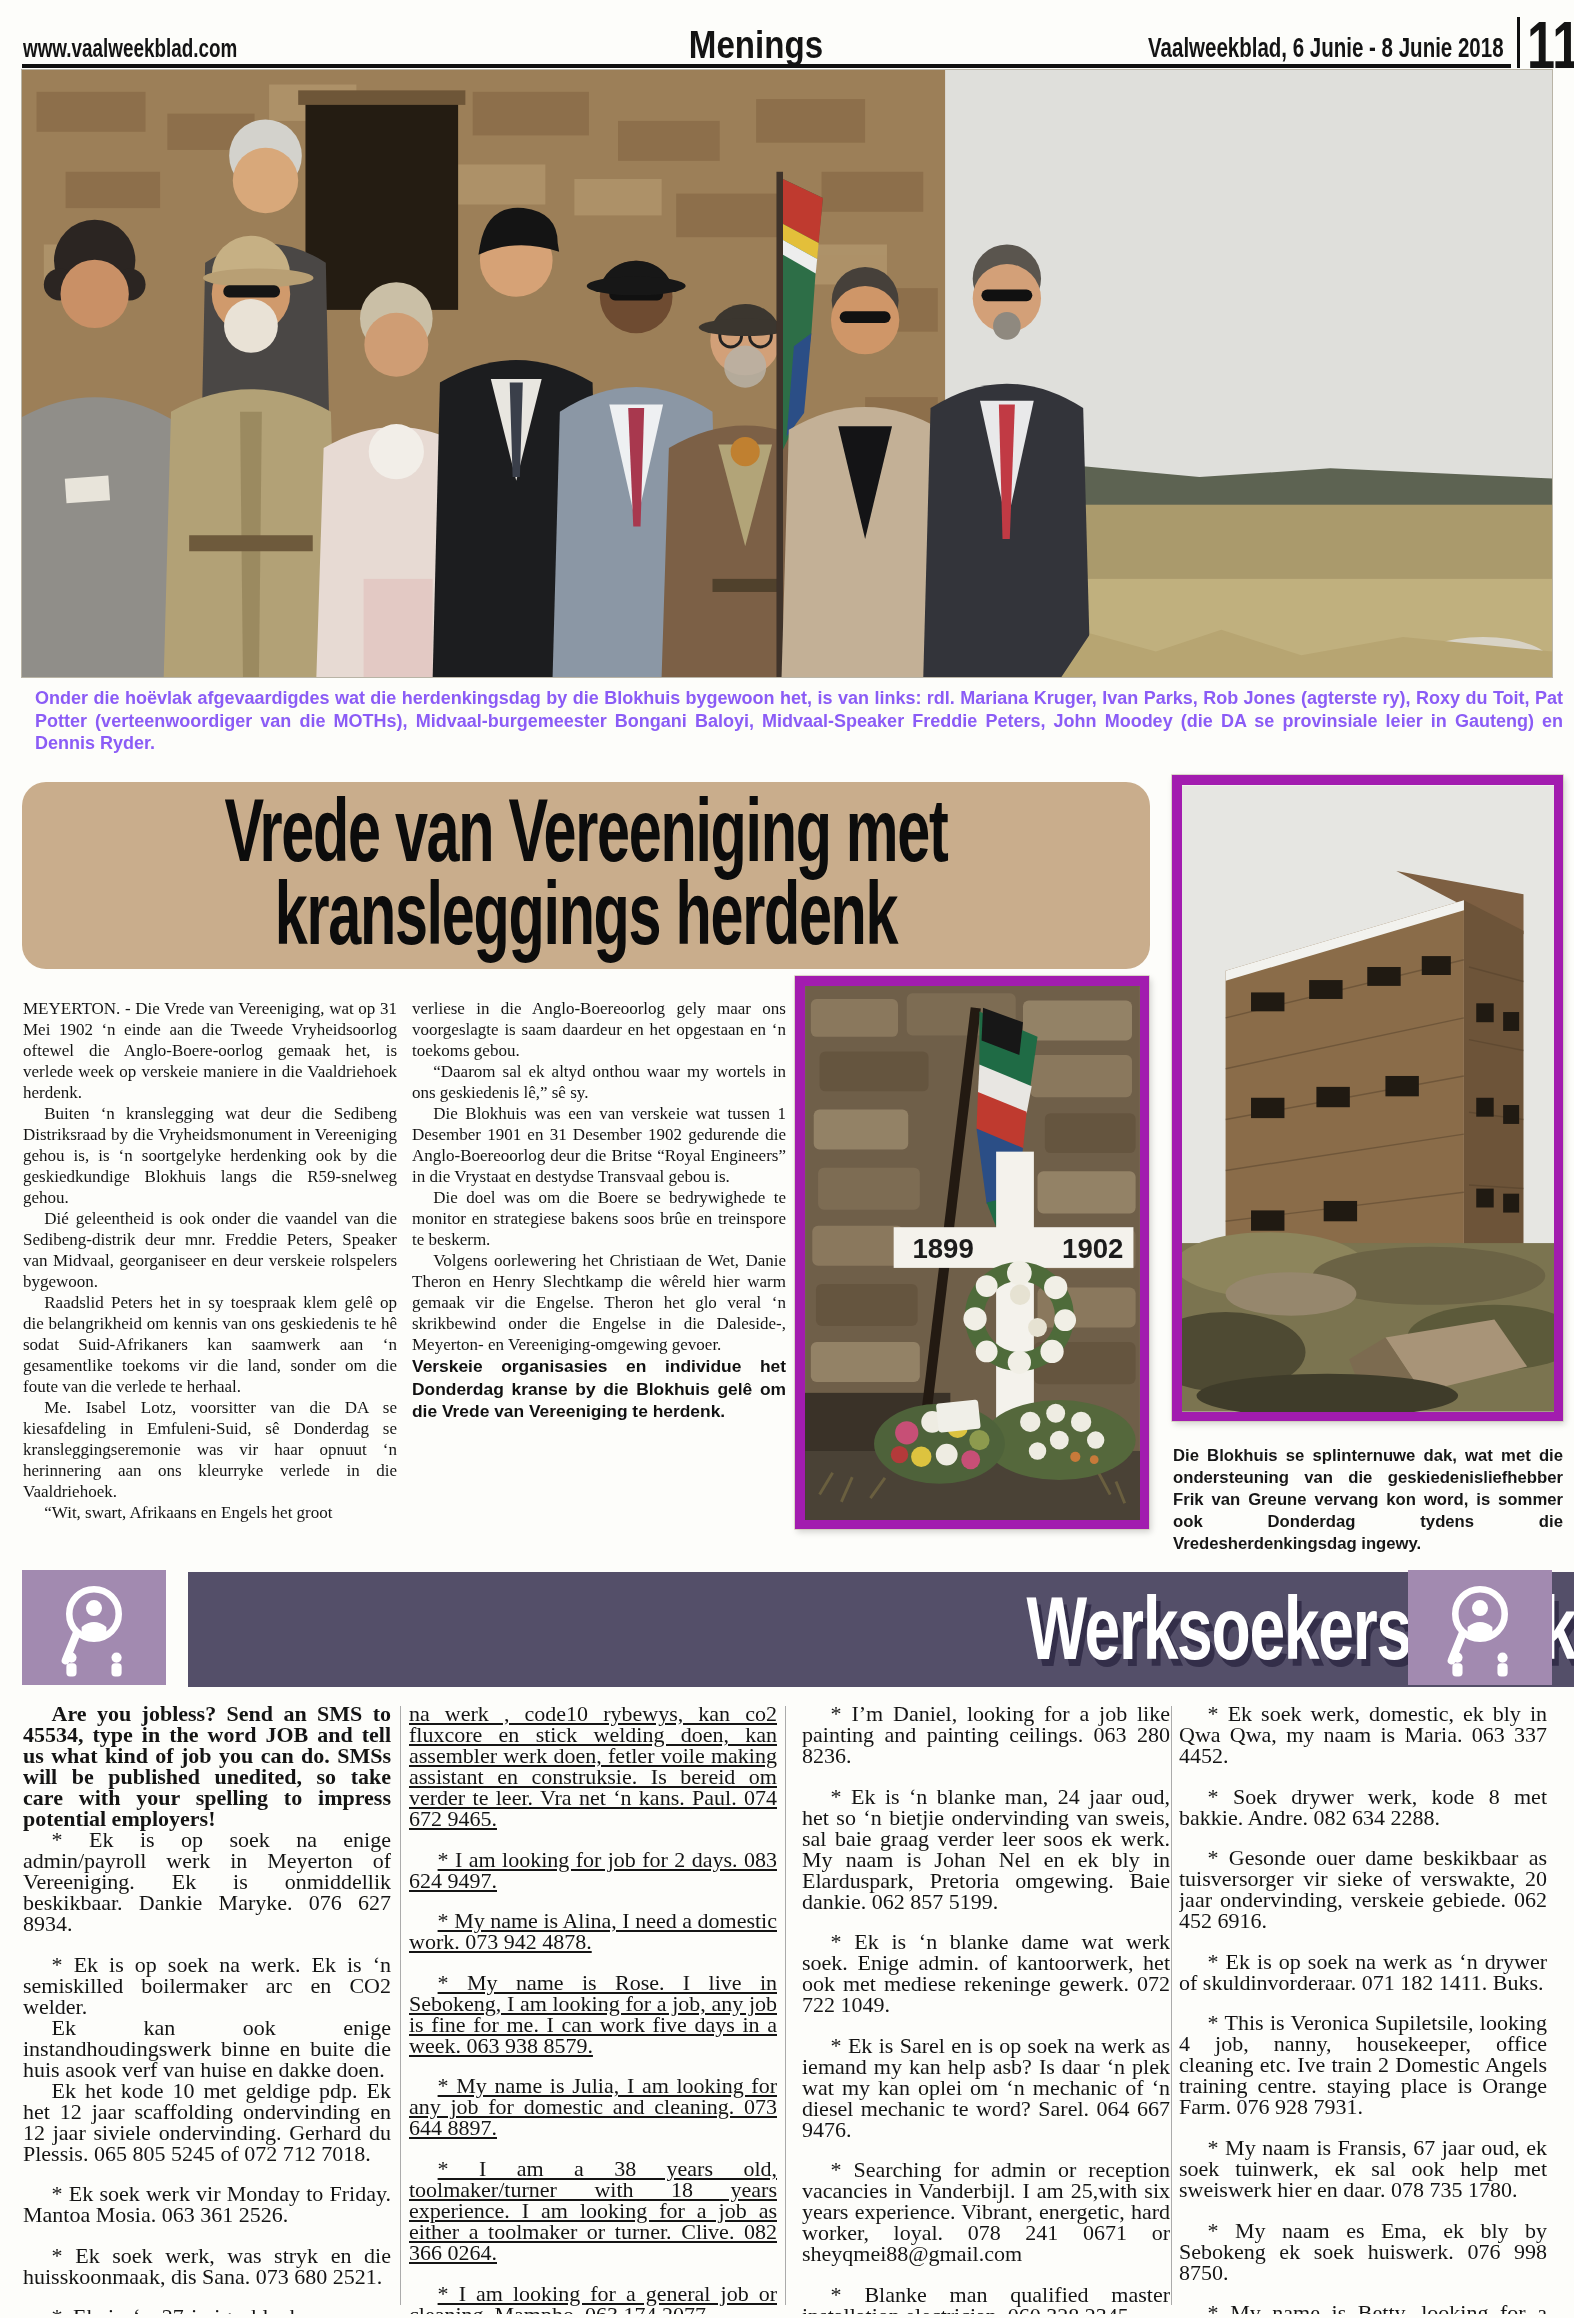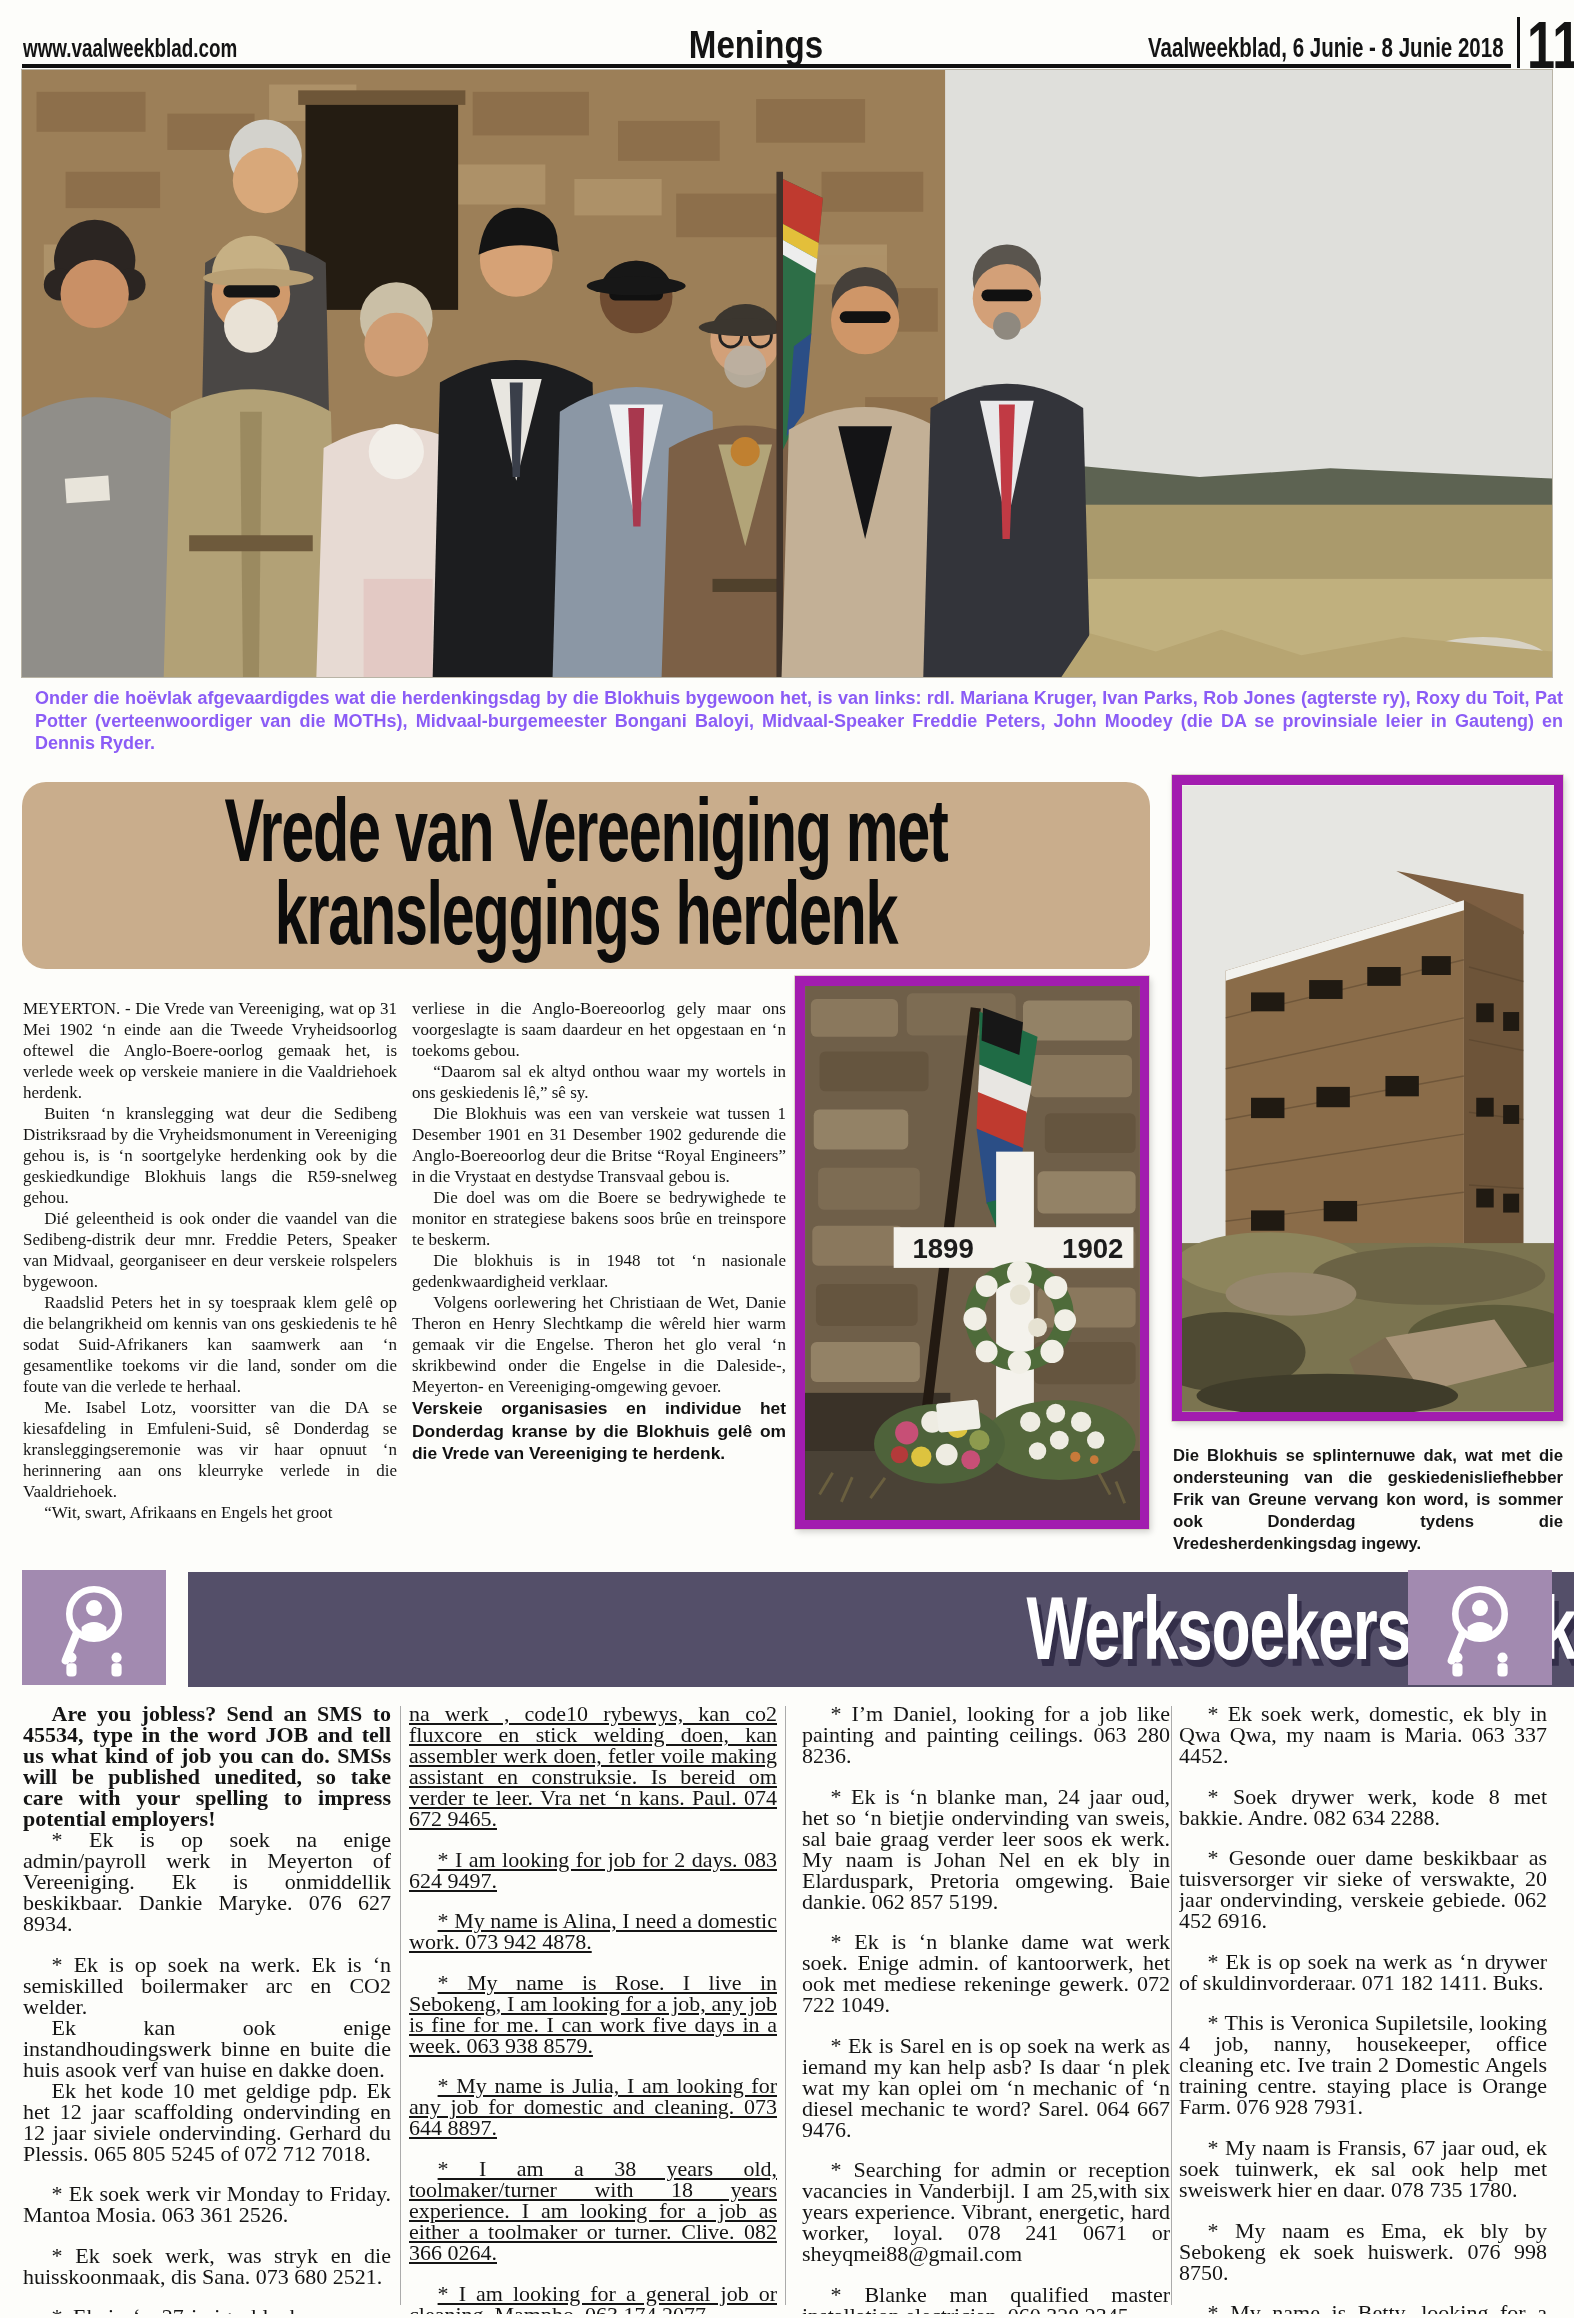--- a/index.html
+++ b/index.html
@@ -228,21 +228,20 @@
         <p>Me. Isabel Lotz, voorsitter van die DA se kiesafdeling in Emfuleni-Suid, sê Donderdag se kransleggingseremonie was vir haar opnuut ‘n herinnering aan ons kleurryke verlede in die Vaaldriehoek.</p>
         <p>“Wit, swart, Afrikaans en Engels het groot</p>
       </div>
   </div>
   <div class="art-col c2">
     <div class="lst">
         <p>verliese in die Anglo-Boereoorlog gely maar ons voorgeslagte is saam daardeur en het opgestaan en ‘n toekoms gebou.</p>
         <p>“Daarom sal ek altyd onthou waar my wortels in ons geskiedenis lê,” sê sy.</p>
         <p>Die Blokhuis was een van verskeie wat tussen 1 Desember 1901 en 31 Desember 1902 gedurende die Anglo-Boereoorlog deur die Britse “Royal Engineers” in die Vrystaat en destydse Transvaal gebou is.</p>
         <p>Die doel was om die Boere se bedrywighede te monitor en strategiese bakens soos brûe en treinspore te beskerm.</p>
-        <p>Die blokhuis is in 1948 tot ‘n nasionale gedenkwaardigheid verklaar.</p>
         <p>Volgens oorlewering het Christiaan de Wet, Danie Theron en Henry Slechtkamp die wêreld hier warm gemaak vir die Engelse. Theron het glo veral ‘n skrikbewind onder die Engelse in die Daleside-, Meyerton- en Vereeniging-omgewing gevoer.</p>
       </div>
     <p class="col2-caption">Verskeie organisasies en individue het Donderdag kranse by die Blokhuis gelê om die Vrede van Vereeniging te herdenk.</p>
   </div>
 
   <div class="frame photo-cross">
     <svg width="335" height="534" viewBox="0 0 461 735">
       <rect width="461" height="735" fill="#6f5f49"></rect>
       <g opacity=".9">
         <rect x="8" y="18" width="120" height="52" rx="8" fill="#8d7b60"></rect>

